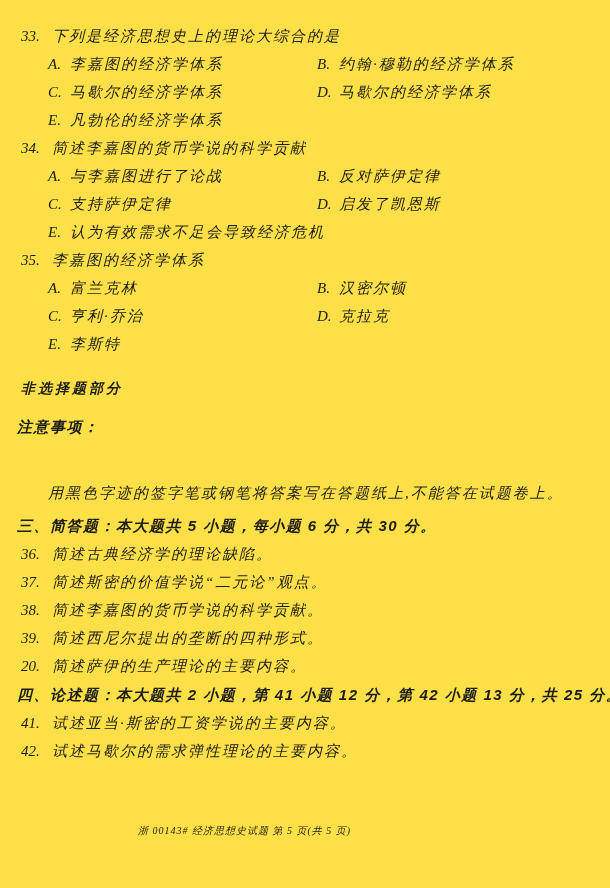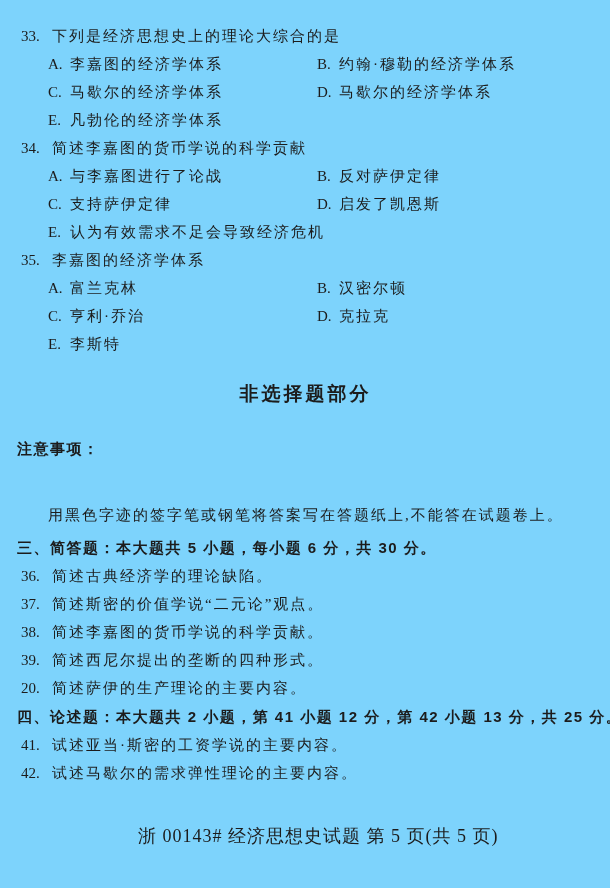--- a/index.html
+++ b/index.html
@@ -1,26 +1,27 @@
 <!DOCTYPE html>
 <html><head>
 <meta charset="utf-8">
 <style>
   html, body { margin: 0; padding: 0; background: #e8e8e8; }
   .paper {
     position: relative;
     width: 610px;
     height: 888px;
     margin: 0 auto;
-    background: #7dd3fc;
+    background: #fde047;
     color: #1c1c1c;
     font-family: "Liberation Serif", "DejaVu Serif", serif;
     font-size: 15px;
     letter-spacing: 2px;
     overflow: hidden;
+    font-style: italic;
   }
   .content {
     position: absolute;
     left: 21px;
     top: 22px;
     right: 20px;
   }
   .row {
     height: 28px;
     display: flex;
@@ -28,42 +29,42 @@
     white-space: nowrap;
   }
   .qnum { width: 31px; flex: none; letter-spacing: 0; }
   .orow { margin-left: 27px; }
   .opt { display: flex; align-items: center; }
   .opt-first { width: 269px; flex: none; }
   .optlabel { width: 22px; flex: none; letter-spacing: 0; }
   .section-header {
     height: 32px;
     line-height: 32px;
-    margin-top: 20px;
-    text-align: center;
-    font-size: 19px;
+    margin-top: 14px;
+    text-align: left;
+    font-size: 14px;
     font-weight: 700;
     letter-spacing: 3px;
     font-family: "Liberation Sans", "DejaVu Sans", sans-serif;
   }
   .bold-head {
     font-weight: 700;
     font-family: "Liberation Sans", "DejaVu Sans", sans-serif;
     letter-spacing: 1.5px;
     margin-left: -4px;
   }
-  .notice-title { margin-top: 25px; }
+  .notice-title { margin-top: 9px; }
   .notice-body { padding-left: 27px; margin-top: 38px; }
   .sec-heading-3 { margin-top: 5px; }
   .sec-heading-4 { margin-top: 1px; }
   .footer {
     position: absolute;
     left: 138px;
     top: 824px;
-    font-size: 18px;
+    font-size: 10px;
     letter-spacing: 1px;
     white-space: nowrap;
   }
 </style>
 </head>
 <body>
 
 <div class="paper">
   <div class="content">
 

